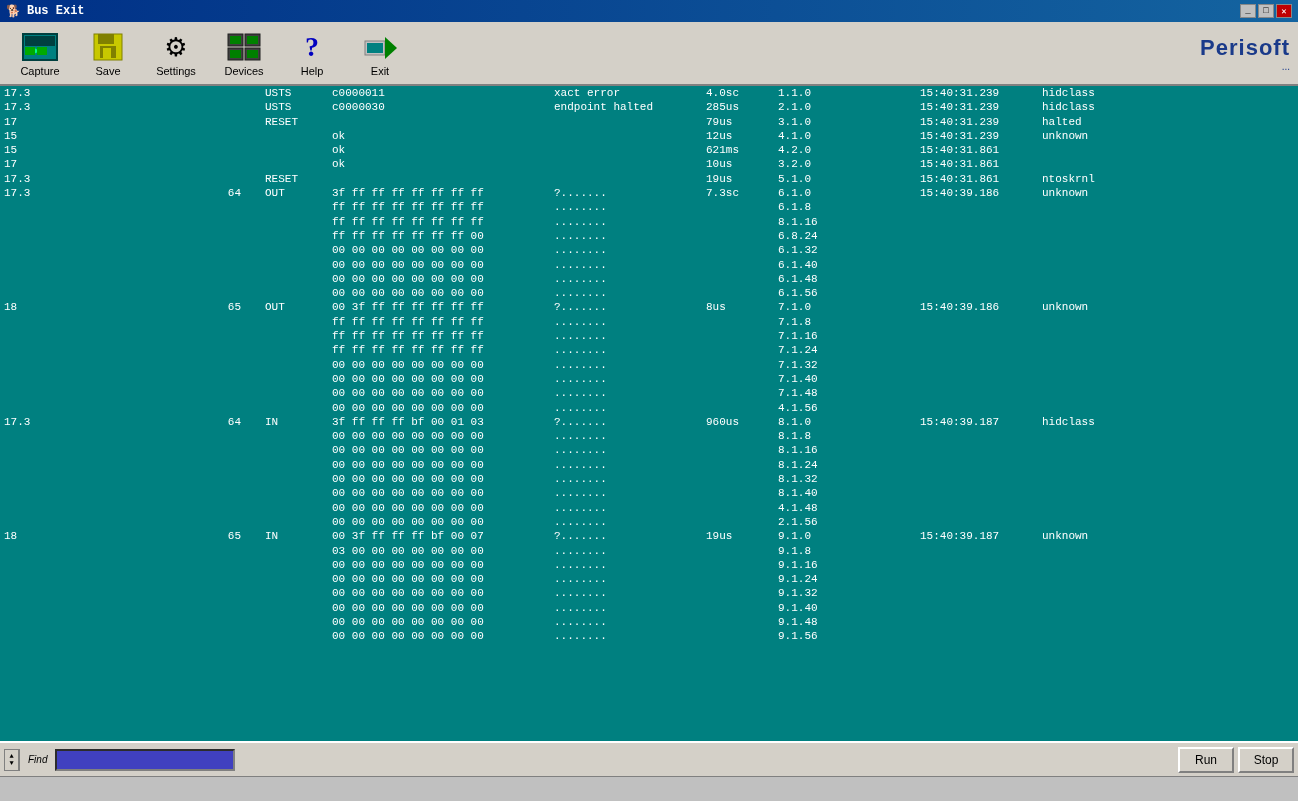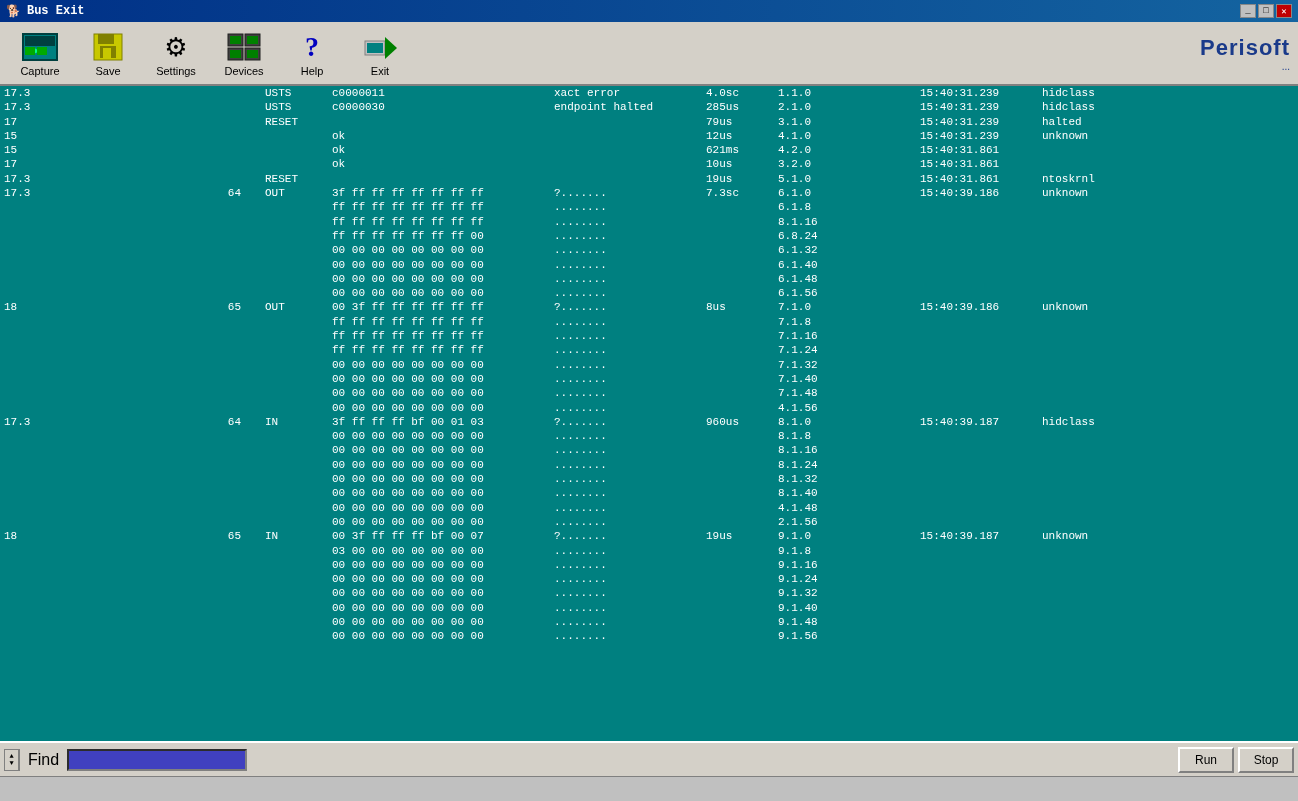--- a/index.html
+++ b/index.html
@@ -147,23 +147,24 @@
       display: flex;
       flex-direction: column;
       align-items: center;
       justify-content: center;
       height: 100%;
       cursor: pointer;
     }
     .spinner-btn span { font-size: 7px; line-height: 1; }
 
     #find-label {
-      font-size: 16px;
+      font-size: 10px;
       font-family: Arial, sans-serif;
       padding: 0 4px;
+      font-style: italic;
     }
 
     #find-input {
       width: 180px;
       height: 22px;
       border: 2px inset #808080;
       background: #4040c0;
       color: white;
       font-size: 11px;
       padding: 0 2px;

